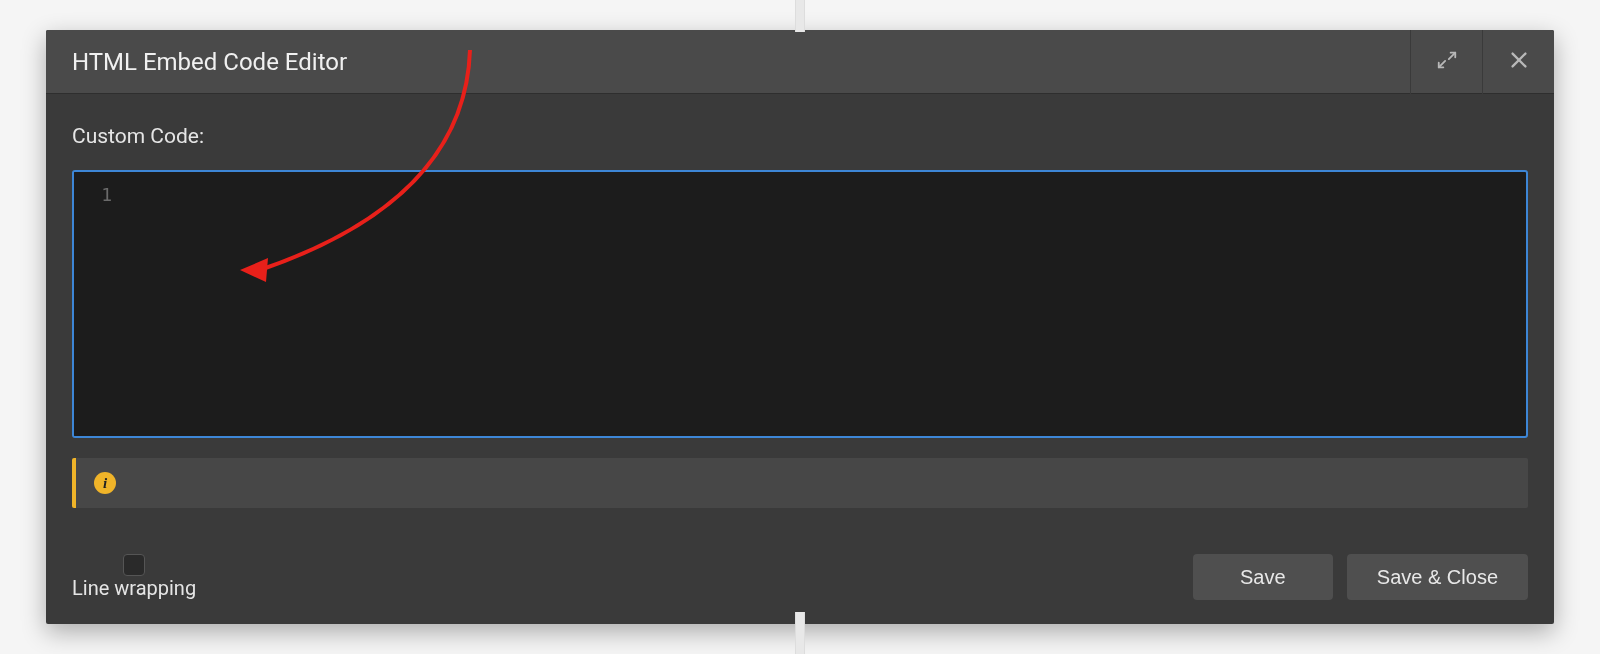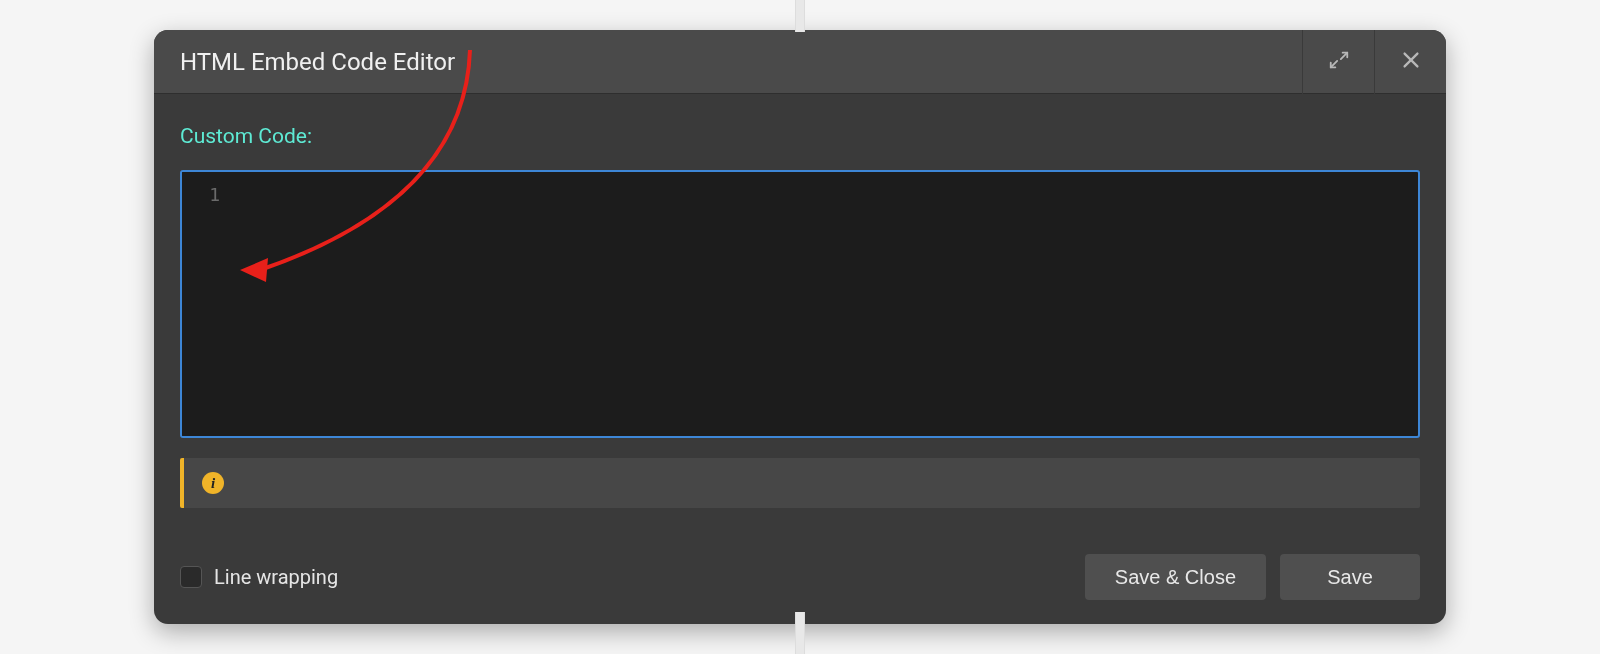--- a/index.html
+++ b/index.html
@@ -28,23 +28,23 @@
       border-left: 1px solid #ddd;
       border-right: 1px solid #ddd;
       transform: translateX(-50%);
     }
     .vertical-divider.bottom {
       top: auto;
       bottom: 0;
       height: 42px;
     }
     .modal {
-      width: 1292px;
+      width: 1508px;
       background: #3a3a3a;
-      border-radius: 14px;
+      border-radius: 2px;
       box-shadow: 0 8px 24px rgba(0,0,0,0.3);
       overflow: hidden;
       display: flex;
       flex-direction: column;
     }
     .modal-header {
       display: flex;
       align-items: center;
       height: 64px;
       background: #4a4a4a;
@@ -70,21 +70,21 @@
     .header-btn svg {
       width: 22px;
       height: 22px;
     }
     .modal-body {
       padding: 30px 26px 22px 26px;
       display: flex;
       flex-direction: column;
     }
     .field-label {
-      color: #5eead4;
+      color: #e5e5e5;
       font-size: 21px;
       font-weight: 400;
       margin-bottom: 22px;
     }
     .code-area {
       height: 268px;
       background: #1c1c1c;
       border: 2px solid #3d86d6;
       border-radius: 3px;
       display: flex;
@@ -138,22 +138,22 @@
     }
     .footer {
       display: flex;
       align-items: center;
       padding: 24px 26px;
       gap: 14px;
     }
     .checkbox-wrap {
       display: flex;
       align-items: center;
-      gap: 12px;
       cursor: pointer;
+      flex-direction: column;
     }
     .checkbox {
       width: 22px;
       height: 22px;
       border-radius: 4px;
       background: #2a2a2a;
       border: 1px solid #555;
     }
     .checkbox-label {
       color: #e5e5e5;
@@ -228,21 +228,21 @@
       <div class="info-icon">i</div>
     </div>
   </div>
 
   <div class="footer">
     <label class="checkbox-wrap">
       <span class="checkbox"></span>
       <span class="checkbox-label">Line wrapping</span>
     </label>
     <div class="spacer"></div>
+    <button class="btn">Save</button>
     <button class="btn">Save &amp; Close</button>
-    <button class="btn">Save</button>
   </div>
 </div>
 
 <svg class="annotation-arrow" viewBox="0 0 280 240">
   <path d="M 230 0 Q 225 150 20 220" stroke="#e8201a" stroke-width="4" fill="none"></path>
   <polygon points="0,220 28,208 26,232" fill="#e8201a"></polygon>
 </svg>
 
 </body></html>

